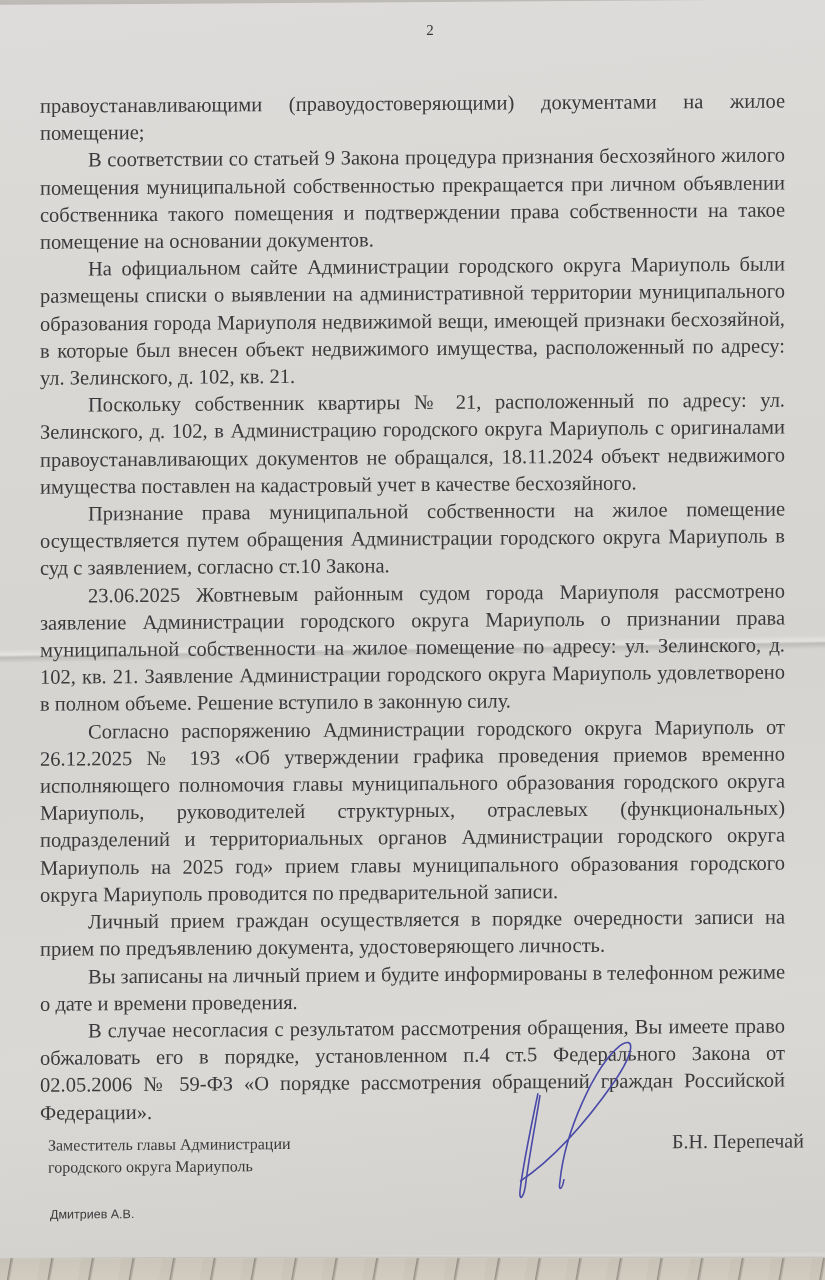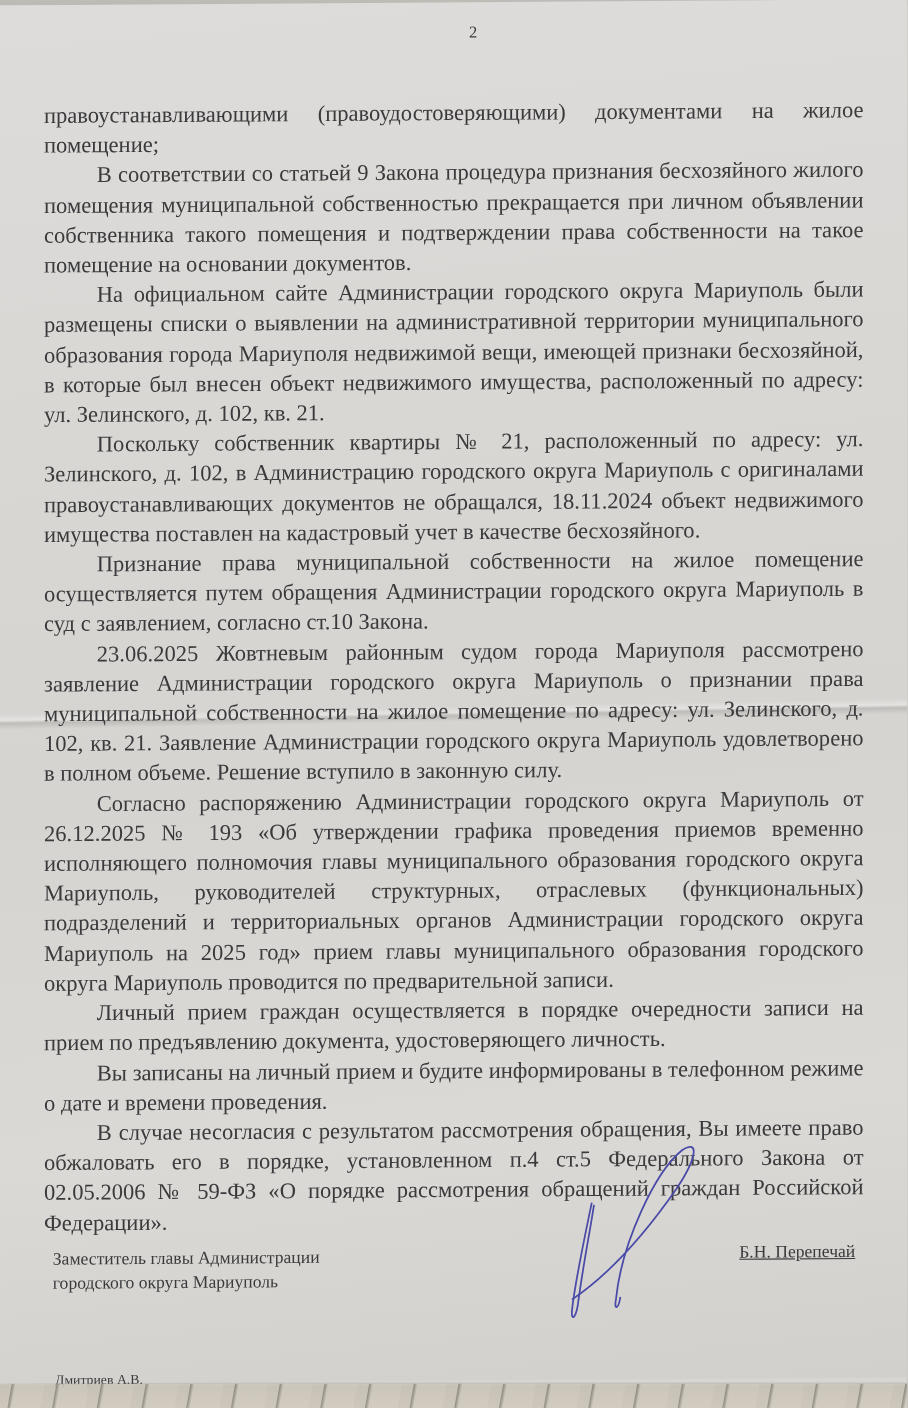--- a/index.html
+++ b/index.html
@@ -70,23 +70,22 @@
     top: 1130px;
     left: 48px;
     font-size: 16px;
     line-height: 22px;
     color: #3b3b3d;
   }
   .sig-name {
     position: absolute;
     top: 1130px;
     left: 672px;
-    font-size: 16px;
+    font-size: 20px;
     color: #3b3b3d;
-    text-decoration: underline;
   }
   .executor {
     position: absolute;
     top: 1203px;
     left: 50px;
     font-size: 12.5px;
     color: #3b3b3d;
   }
   .signature {
     position: absolute;
@@ -134,17 +133,17 @@
       <div>городского округа Мариуполь</div>
     </div>
 
     <svg class="signature" viewBox="0 0 200 170">
       <path d="M38 62 C 30 100, 22 140, 20 160 C 19 170, 24 168, 26 150 C 30 120, 36 90, 40 64" fill="none" stroke="#4a4aa8" stroke-width="1.6"></path>
       <path d="M20 150 C 50 130, 80 100, 115 50 C 135 20, 135 5, 120 15 C 95 35, 65 100, 60 150 C 58 160, 62 160, 64 148" fill="none" stroke="#4a4aa8" stroke-width="1.6"></path>
     </svg>
 
     <div class="sig-name" style="font-family:'Liberation Serif',serif;">Б.Н. Перепечай</div>
 
-    <div class="executor" style="font-family:Liberation Serif, serif;margin-top:40px;">Дмитриев А.В.</div>
+    <div class="executor" style="font-family:Liberation Sans, sans-serif;">Дмитриев А.В.</div>
   </div>
 
   <div class="floor-pattern"></div>
 </div>
 
 </body></html>

